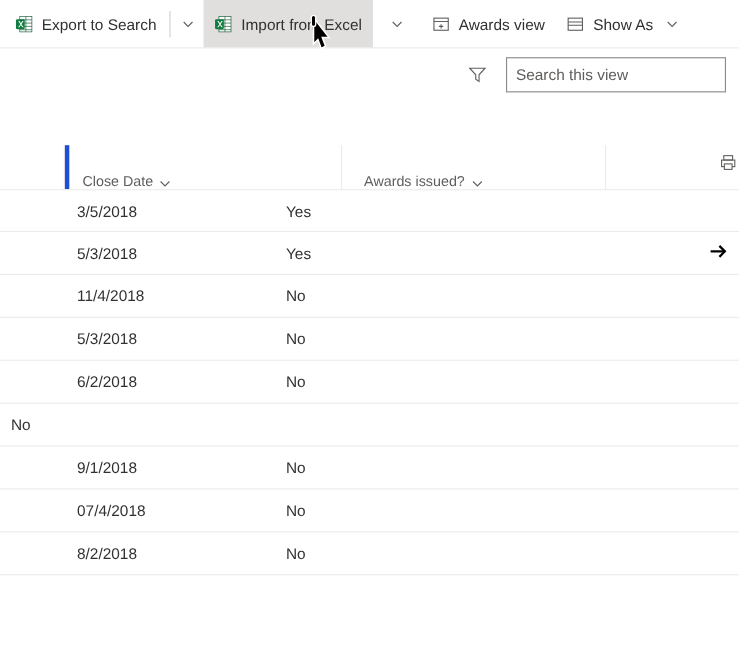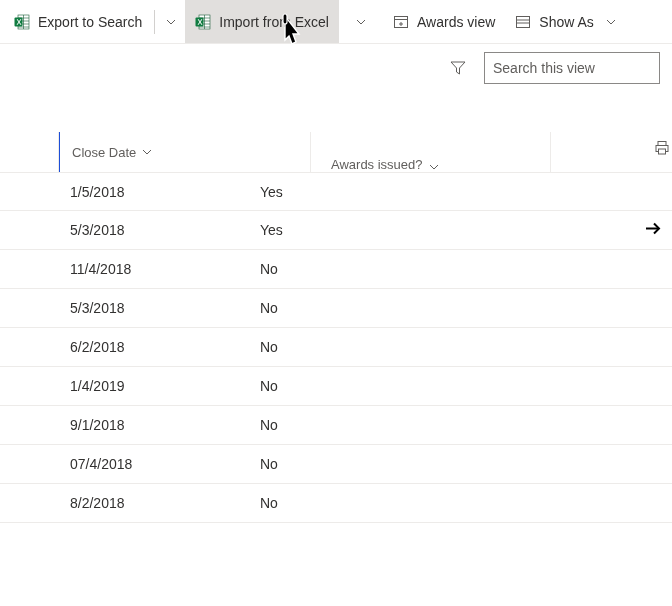--- a/index.html
+++ b/index.html
@@ -56,21 +56,21 @@
     padding: 6px 12px 6px 0;
     gap: 10px;
   }
   .filter-icon {
     width: 32px; height:32px;
     display:flex; align-items:center; justify-content:center;
     color:#605e5c;
     cursor:pointer;
   }
   .searchbox {
-    width: 176px;
+    width: 200px;
     height: 32px;
     border: 1px solid #8a8886;
     display:flex;
     align-items:center;
     padding: 0 8px;
     gap:8px;
   }
   .searchbox input {
     border:none;
     outline:none;
@@ -82,21 +82,21 @@
   .searchbox input::placeholder { color:#605e5c; }
   .grid-wrap { position:relative; }
   .col-headers {
     display:flex;
     align-items:center;
     height: 40px;
     margin-top: 40px;
     font-size:13px;
     color:#605e5c;
   }
-  .col-close { width: 250px; padding-left: 62px; display:flex; align-items:center; gap:6px; border-left:1px solid #1d4ed8; height:100%;}
+  .col-close { width: 250px; padding-left: 62px; display:flex; align-items:flex-end; gap:6px; border-left:4px solid #1d4ed8; height:100%;}
   .col-close:first-child { border-left:none; }
   .col-awards { width: 240px; display:flex; align-items:flex-end; gap:6px; border-left:1px solid #edebe9; padding-left:20px; height:100%;}
   .col-spacer { flex:1; border-left:1px solid #edebe9; height:100%;}
   .hdr-left-pad { width:59px; height:100%; border-right:1px solid #edebe9;}
   .grid-row {
     display:flex;
     align-items:center;
     height:39px;
     border-bottom:1px solid #edebe9;
     position:relative;
@@ -227,21 +227,21 @@
     <div class="col-awards">
       <span>Awards issued?</span>
       <svg width="10" height="10" viewBox="0 0 10 10">
           <path d="M1 3 L5 7 L9 3" fill="none" stroke="#605e5c" stroke-width="1"></path>
         </svg>
     </div>
     <div class="col-spacer"></div>
   </div>
   <div id="grid-body">
       <div class="grid-row">
-        <div class="cell-close">1/5/2018</div>
+        <div class="cell-close">3/5/2018</div>
         <div class="cell-awards">Yes</div>
       </div>
       <div class="grid-row">
         <div class="cell-close">5/3/2018</div>
         <div class="cell-awards">Yes</div>
         <span class="row-arrow"><svg width="18" height="18" viewBox="0 0 18 18">
             <line x1="2" y1="9" x2="14" y2="9" stroke="#000" stroke-width="2"></line>
             <path d="M10 4 L15 9 L10 14" fill="none" stroke="#000" stroke-width="2"></path>
           </svg></span>
       </div>
@@ -251,21 +251,20 @@
       </div>
       <div class="grid-row">
         <div class="cell-close">5/3/2018</div>
         <div class="cell-awards">No</div>
       </div>
       <div class="grid-row">
         <div class="cell-close">6/2/2018</div>
         <div class="cell-awards">No</div>
       </div>
       <div class="grid-row">
-        <div class="cell-close">1/4/2019</div>
         <div class="cell-awards">No</div>
       </div>
       <div class="grid-row">
         <div class="cell-close">9/1/2018</div>
         <div class="cell-awards">No</div>
       </div>
       <div class="grid-row">
         <div class="cell-close">07/4/2018</div>
         <div class="cell-awards">No</div>
       </div>

